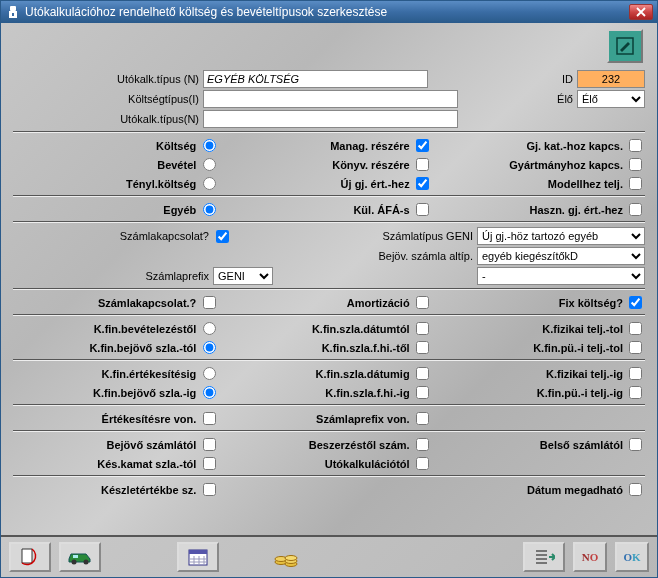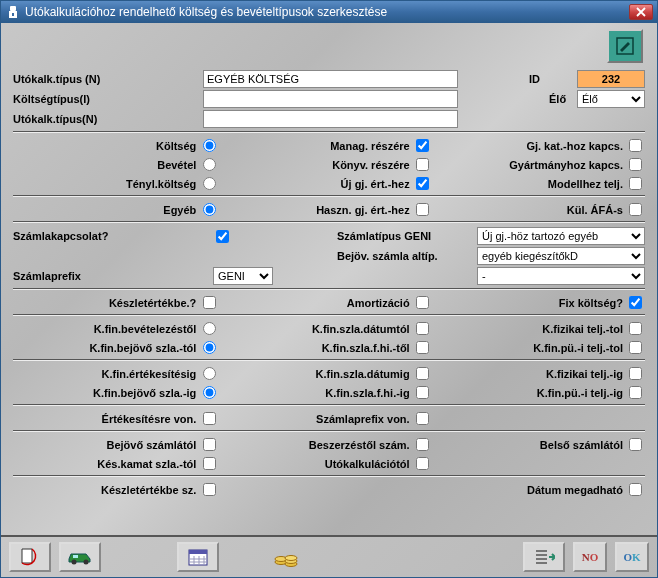--- a/index.html
+++ b/index.html
@@ -53,46 +53,45 @@
     border: 2px outset #ccc;
     cursor:pointer;
     display:flex; align-items:center; justify-content:center;
   }
   .row {
     display: flex;
     align-items: center;
     height: 20px;
   }
   .lbl {
-    text-align: left;
+    text-align: right;
     padding-right: 4px;
     color: #000;
-    font-weight: bold;
+    font-weight: normal;
     font-size: 11px;
     white-space: nowrap;
   }
   input[type=text], select {
     height: 18px;
     border: 1px solid #888;
     background: white;
     font-family: inherit;
     font-size: 11px;
     padding: 0 3px;
   }
   select { padding:0; }
   .id-box {
     background: #ffb060;
     height: 18px;
     border: 1px solid #888;
     display: inline-flex;
     align-items: center;
     justify-content: center;
-    font-weight: bold;
+    font-weight: normal;
     color: #000;
-    margin-left: 28px;
   }
   .hr {
     height: 1px;
     background: #555;
     margin: 2px 0 4px 0;
     box-shadow: 0 1px 0 #eee;
   }
   .grid3 {
     display: grid;
     grid-template-columns: 1fr 1fr 1fr;
@@ -172,21 +171,21 @@
     <div class="topright-btn">
       <svg width="20" height="20" viewBox="0 0 20 20">
           <rect x="2" y="2" width="16" height="16" fill="none" stroke="#0a4038" stroke-width="1.5"></rect>
           <path d="M5 14 L13 6 L15 8 L7 16 Z" fill="#0a4038"></path>
         </svg>
     </div>
 
     <div style="height:38px"></div>
     <div class="row">
       <div class="lbl" style="width:190px">Utókalk.típus (N)</div>
-      <input type="text" style="width: 255px;" value="EGYÉB KÖLTSÉG">
+      <input type="text" style="width: 225px; font-style: italic;" value="EGYÉB KÖLTSÉG">
       <div style="flex:1"></div>
       <div class="lbl" style="width:20px">ID</div>
       <div class="id-box" style="width:68px">232</div>
     </div>
     <div class="row">
       <div class="lbl" style="width:190px">Költségtípus(I)</div>
       <input type="text" style="width: 255px;" value="">
       <div style="flex:1"></div>
       <div class="lbl" style="width:28px">Élő</div>
       <select style="width:68px"><option>Élő</option></select>
@@ -254,27 +253,27 @@
           </div>
         </div>
         <div class="hr" style="grid-column: 1 / -1;"></div>
         <div class="item">
           <div class="lbl">Egyéb</div>
           <div class="ctrl">
             <input type="radio" checked="" style="">
           </div>
         </div>
         <div class="item">
+          <div class="lbl">Kül. ÁFÁ-s</div>
+          <div class="ctrl">
+            <input type="checkbox" style="">
+          </div>
+        </div>
+        <div class="item">
           <div class="lbl">Haszn. gj. ért.-hez</div>
-          <div class="ctrl">
-            <input type="checkbox" style="">
-          </div>
-        </div>
-        <div class="item">
-          <div class="lbl">Kül. ÁFÁ-s</div>
           <div class="ctrl">
             <input type="checkbox" style="">
           </div>
         </div>
       </div>
     <div class="hr"></div>
 
     <div class="form-row">
       <div class="lbl" style="width:200px">Számlakapcsolat?</div>
       <div class="ctrl">
@@ -294,21 +293,21 @@
       <div class="lbl" style="width:200px">Számlaprefix</div>
       <select style="width:60px"><option>GENI</option></select>
       <div style="flex:1"></div>
       <select style="width:168px"><option>-</option></select>
     </div>
 
     <div class="hr"></div>
 
     <div class="grid3" id="sec3">
         <div class="item">
-          <div class="lbl">Készletértékbe.?</div>
+          <div class="lbl">Számlakapcsolat.?</div>
           <div class="ctrl">
             <input type="checkbox" style="">
           </div>
         </div>
         <div class="item">
           <div class="lbl">Amortizáció</div>
           <div class="ctrl">
             <input type="checkbox" style="">
           </div>
         </div>

